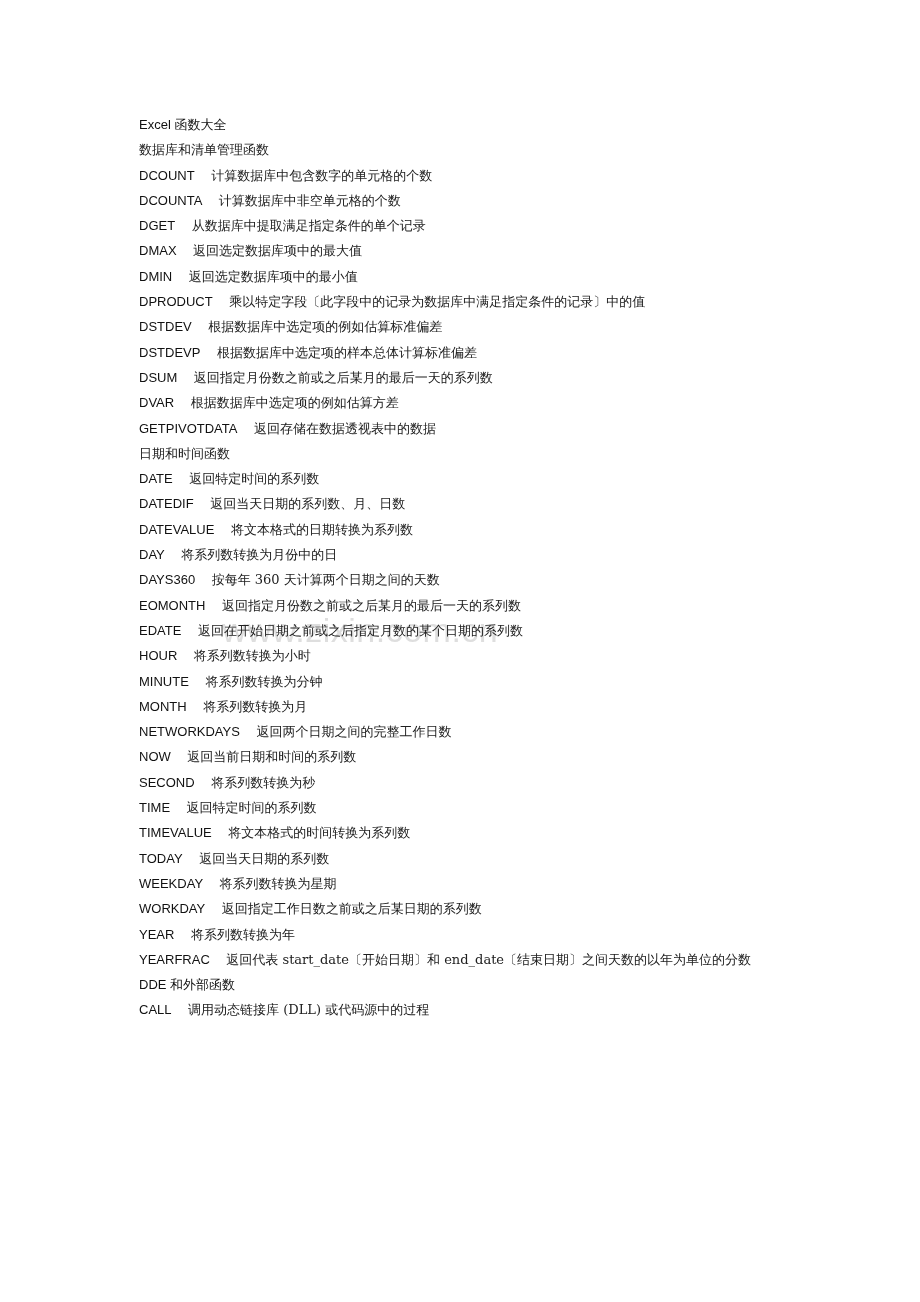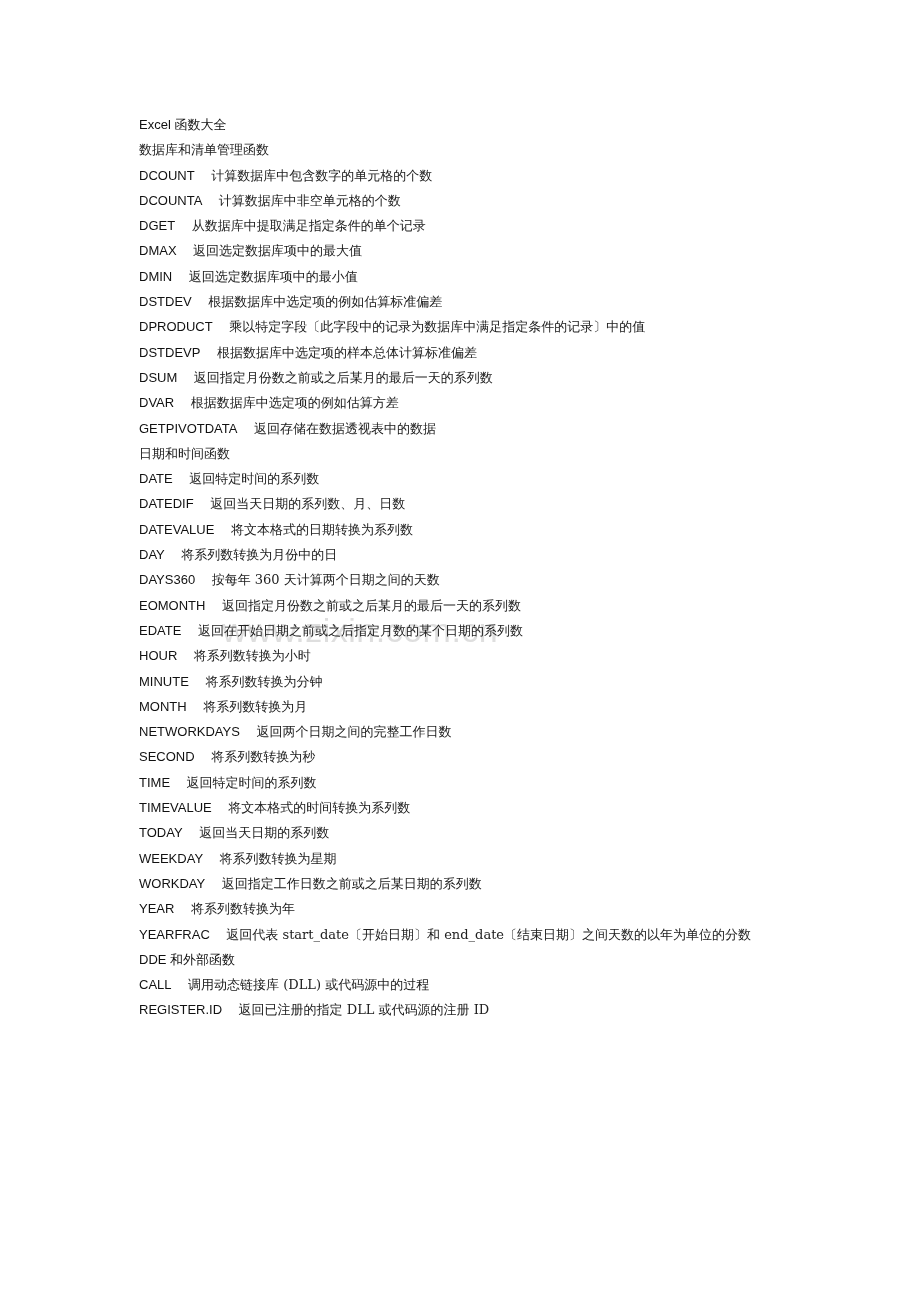--- a/index.html
+++ b/index.html
@@ -79,44 +79,44 @@
   <div id="watermark">www.zixin.com.cn</div>
 
   <div id="textblock">
       <div class="line"><span class="fn">Excel 函数大全</span></div>
       <div class="line"><span class="cn">数据库和清单管理函数</span></div>
       <div class="line"><span class="fn">DCOUNT</span><span class="cn">    </span><span class="cn">计算数据库中包含数字的单元格的个数</span></div>
       <div class="line"><span class="fn">DCOUNTA</span><span class="cn">    </span><span class="cn">计算数据库中非空单元格的个数</span></div>
       <div class="line"><span class="fn">DGET</span><span class="cn">    </span><span class="cn">从数据库中提取满足指定条件的单个记录</span></div>
       <div class="line"><span class="fn">DMAX</span><span class="cn">    </span><span class="cn">返回选定数据库项中的最大值</span></div>
       <div class="line"><span class="fn">DMIN</span><span class="cn">    </span><span class="cn">返回选定数据库项中的最小值</span></div>
+      <div class="line"><span class="fn">DPRODUCT</span><span class="cn">    </span><span class="cn">乘以特定字段〔此字段中的记录为数据库中满足指定条件的记录〕中的值</span></div>
       <div class="line"><span class="fn">DSTDEV</span><span class="cn">    </span><span class="cn">根据数据库中选定项的例如估算标准偏差</span></div>
-      <div class="line"><span class="fn">DPRODUCT</span><span class="cn">    </span><span class="cn">乘以特定字段〔此字段中的记录为数据库中满足指定条件的记录〕中的值</span></div>
       <div class="line"><span class="fn">DSTDEVP</span><span class="cn">    </span><span class="cn">根据数据库中选定项的样本总体计算标准偏差</span></div>
       <div class="line"><span class="fn">DSUM</span><span class="cn">    </span><span class="cn">返回指定月份数之前或之后某月的最后一天的系列数</span></div>
       <div class="line"><span class="fn">DVAR</span><span class="cn">    </span><span class="cn">根据数据库中选定项的例如估算方差</span></div>
       <div class="line"><span class="fn">GETPIVOTDATA</span><span class="cn">    </span><span class="cn">返回存储在数据透视表中的数据</span></div>
       <div class="line"><span class="cn">日期和时间函数</span></div>
       <div class="line"><span class="fn">DATE</span><span class="cn">    </span><span class="cn">返回特定时间的系列数</span></div>
       <div class="line"><span class="fn">DATEDIF</span><span class="cn">    </span><span class="cn">返回当天日期的系列数、月、日数</span></div>
       <div class="line"><span class="fn">DATEVALUE</span><span class="cn">    </span><span class="cn">将文本格式的日期转换为系列数</span></div>
       <div class="line"><span class="fn">DAY</span><span class="cn">    </span><span class="cn">将系列数转换为月份中的日</span></div>
       <div class="line"><span class="fn">DAYS360</span><span class="cn">    </span><span class="cn">按每年 360 天计算两个日期之间的天数</span></div>
       <div class="line"><span class="fn">EOMONTH</span><span class="cn">    </span><span class="cn">返回指定月份数之前或之后某月的最后一天的系列数</span></div>
       <div class="line"><span class="fn">EDATE</span><span class="cn">    </span><span class="cn">返回在开始日期之前或之后指定月数的某个日期的系列数</span></div>
       <div class="line"><span class="fn">HOUR</span><span class="cn">    </span><span class="cn">将系列数转换为小时</span></div>
       <div class="line"><span class="fn">MINUTE</span><span class="cn">    </span><span class="cn">将系列数转换为分钟</span></div>
       <div class="line"><span class="fn">MONTH</span><span class="cn">    </span><span class="cn">将系列数转换为月</span></div>
       <div class="line"><span class="fn">NETWORKDAYS</span><span class="cn">    </span><span class="cn">返回两个日期之间的完整工作日数</span></div>
+      <div class="line"><span class="fn">NOW</span><span class="cn">    </span><span class="cn">返回当前日期和时间的系列数</span></div>
       <div class="line"><span class="fn">SECOND</span><span class="cn">    </span><span class="cn">将系列数转换为秒</span></div>
       <div class="line"><span class="fn">TIME</span><span class="cn">    </span><span class="cn">返回特定时间的系列数</span></div>
       <div class="line"><span class="fn">TIMEVALUE</span><span class="cn">    </span><span class="cn">将文本格式的时间转换为系列数</span></div>
       <div class="line"><span class="fn">TODAY</span><span class="cn">    </span><span class="cn">返回当天日期的系列数</span></div>
       <div class="line"><span class="fn">WEEKDAY</span><span class="cn">    </span><span class="cn">将系列数转换为星期</span></div>
       <div class="line"><span class="fn">WORKDAY</span><span class="cn">    </span><span class="cn">返回指定工作日数之前或之后某日期的系列数</span></div>
       <div class="line"><span class="fn">YEAR</span><span class="cn">    </span><span class="cn">将系列数转换为年</span></div>
       <div class="line"><span class="fn">YEARFRAC</span><span class="cn">    </span><span class="cn">返回代表 start_date〔开始日期〕和 end_date〔结束日期〕之间天数的以年为单位的分数</span></div>
       <div class="line"><span class="fn">DDE 和外部函数</span></div>
       <div class="line"><span class="fn">CALL</span><span class="cn">    </span><span class="cn">调用动态链接库 (DLL) 或代码源中的过程</span></div>
-      <div class="line"><span class="fn">REGISTER.ID</span><span class="cn">    </span><span class="cn">返回已注册的指定 DLL 或代码源的注册 ID</span></div>
     </div>
 
 </div>
 
 </body></html>

